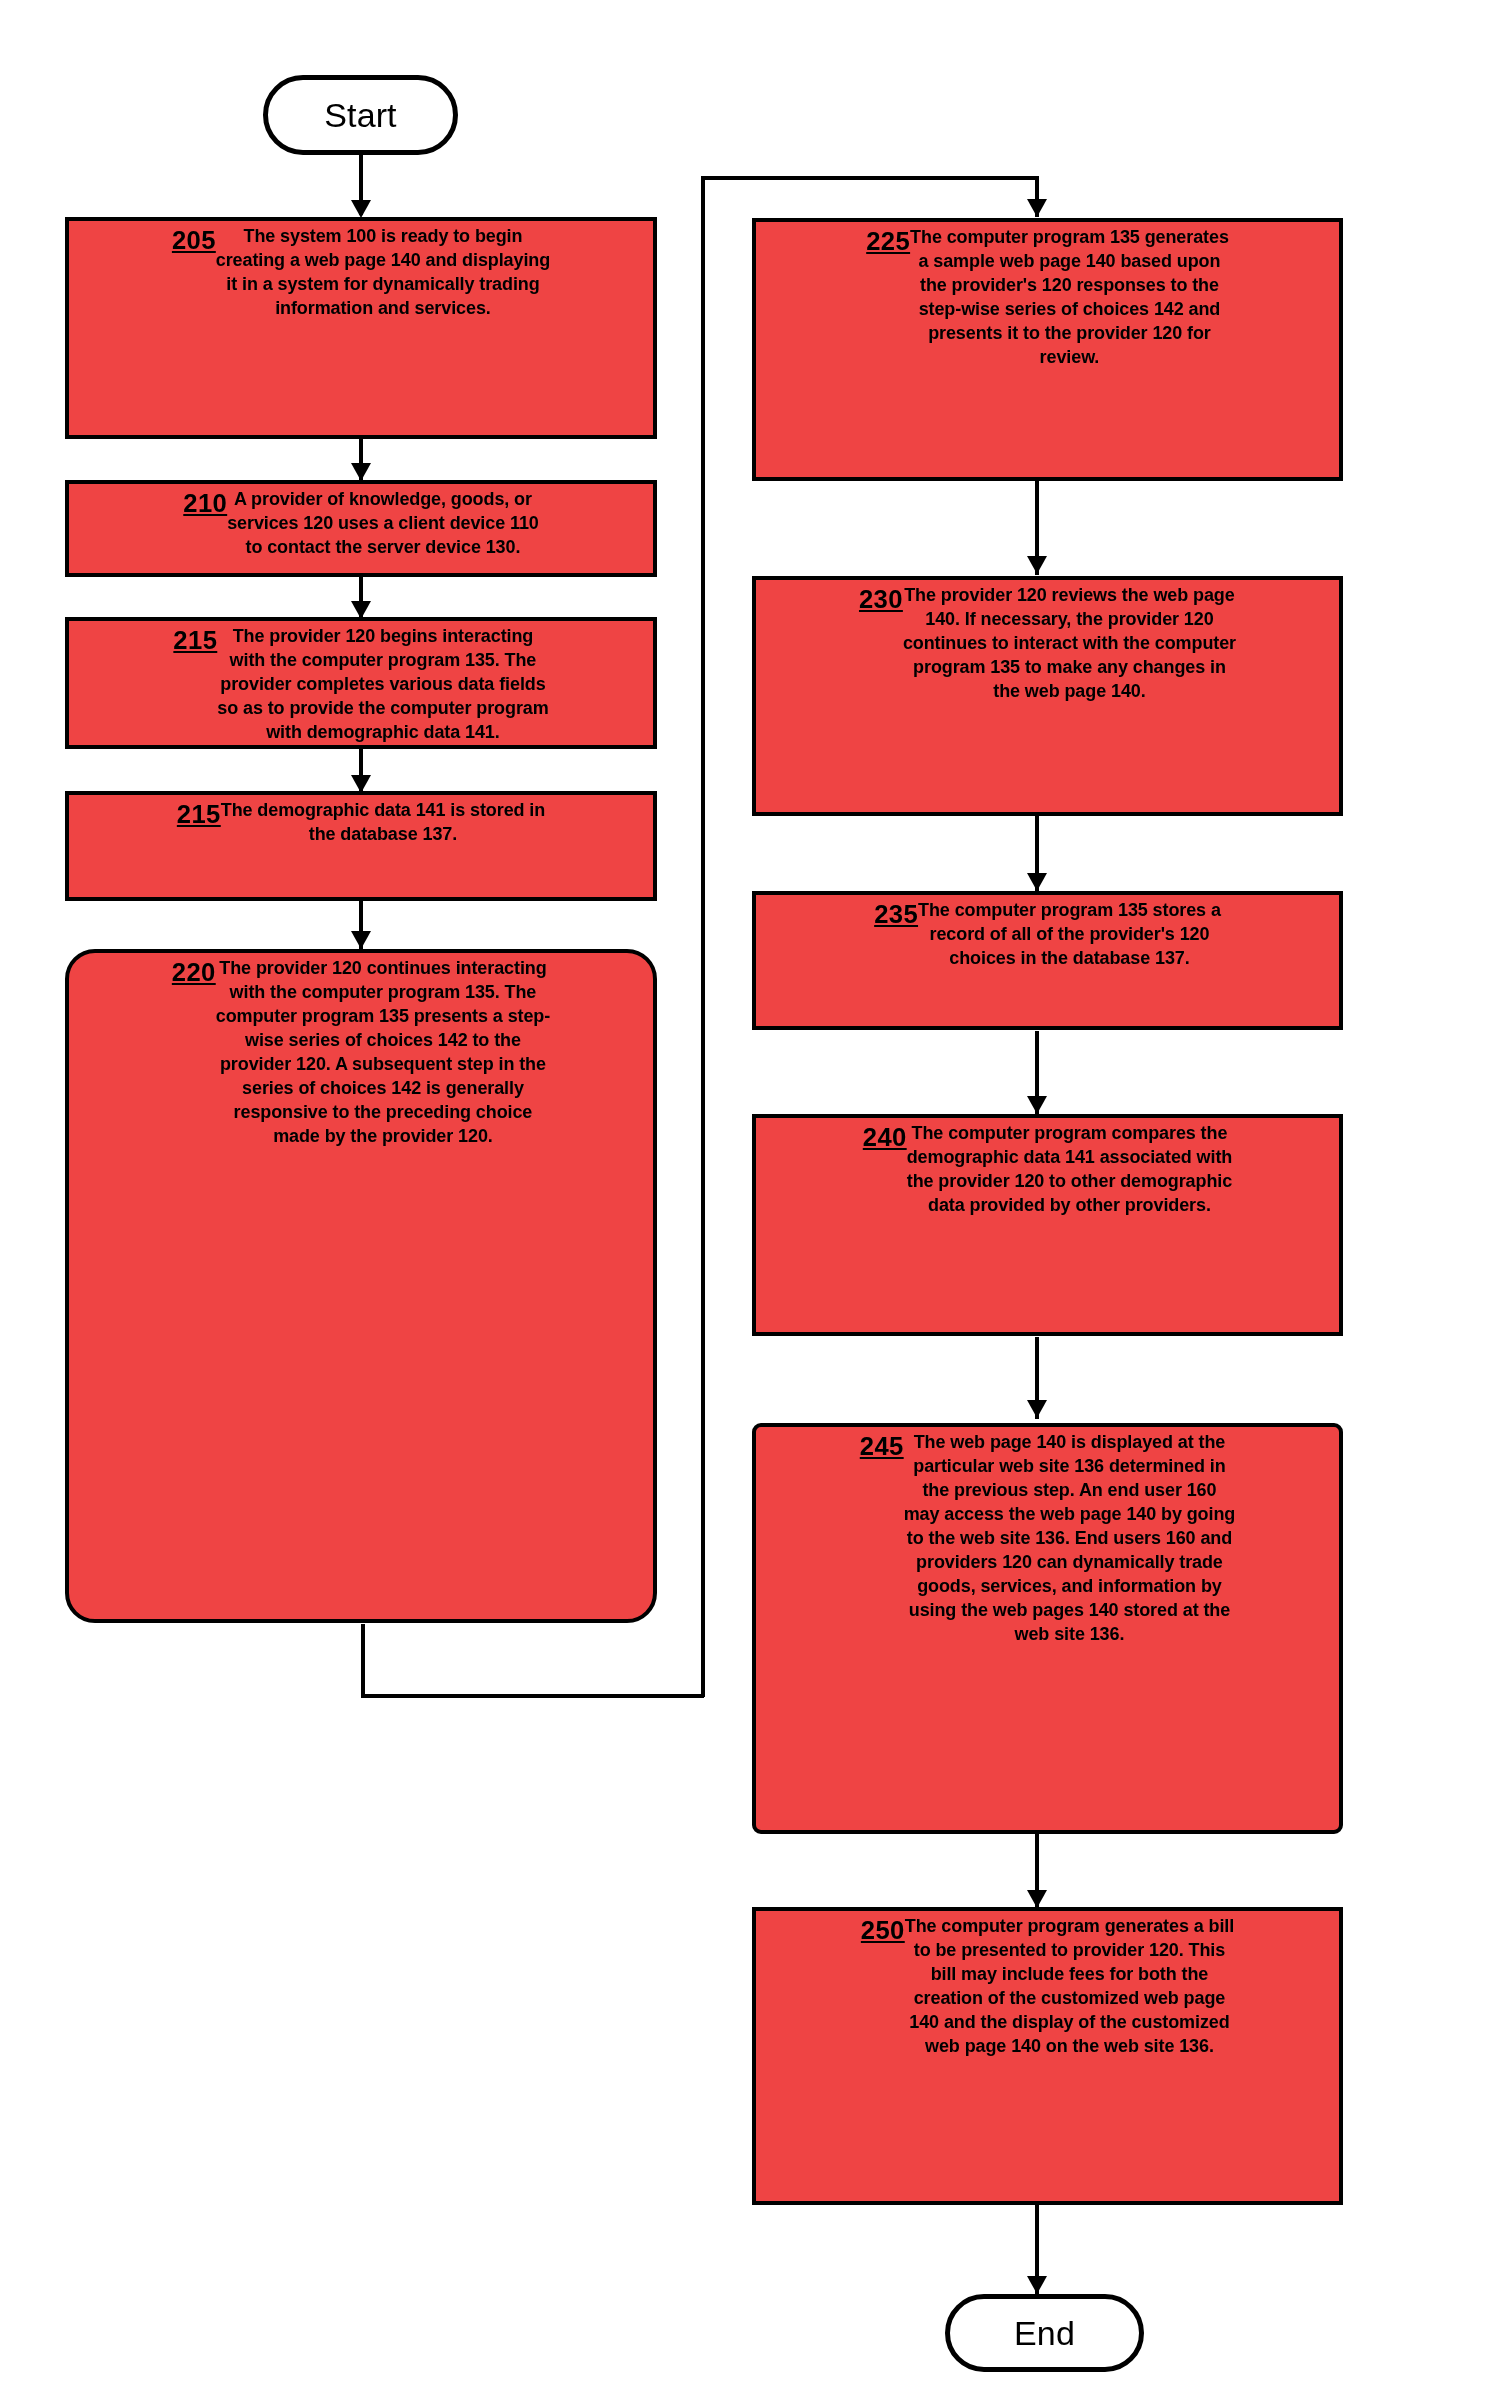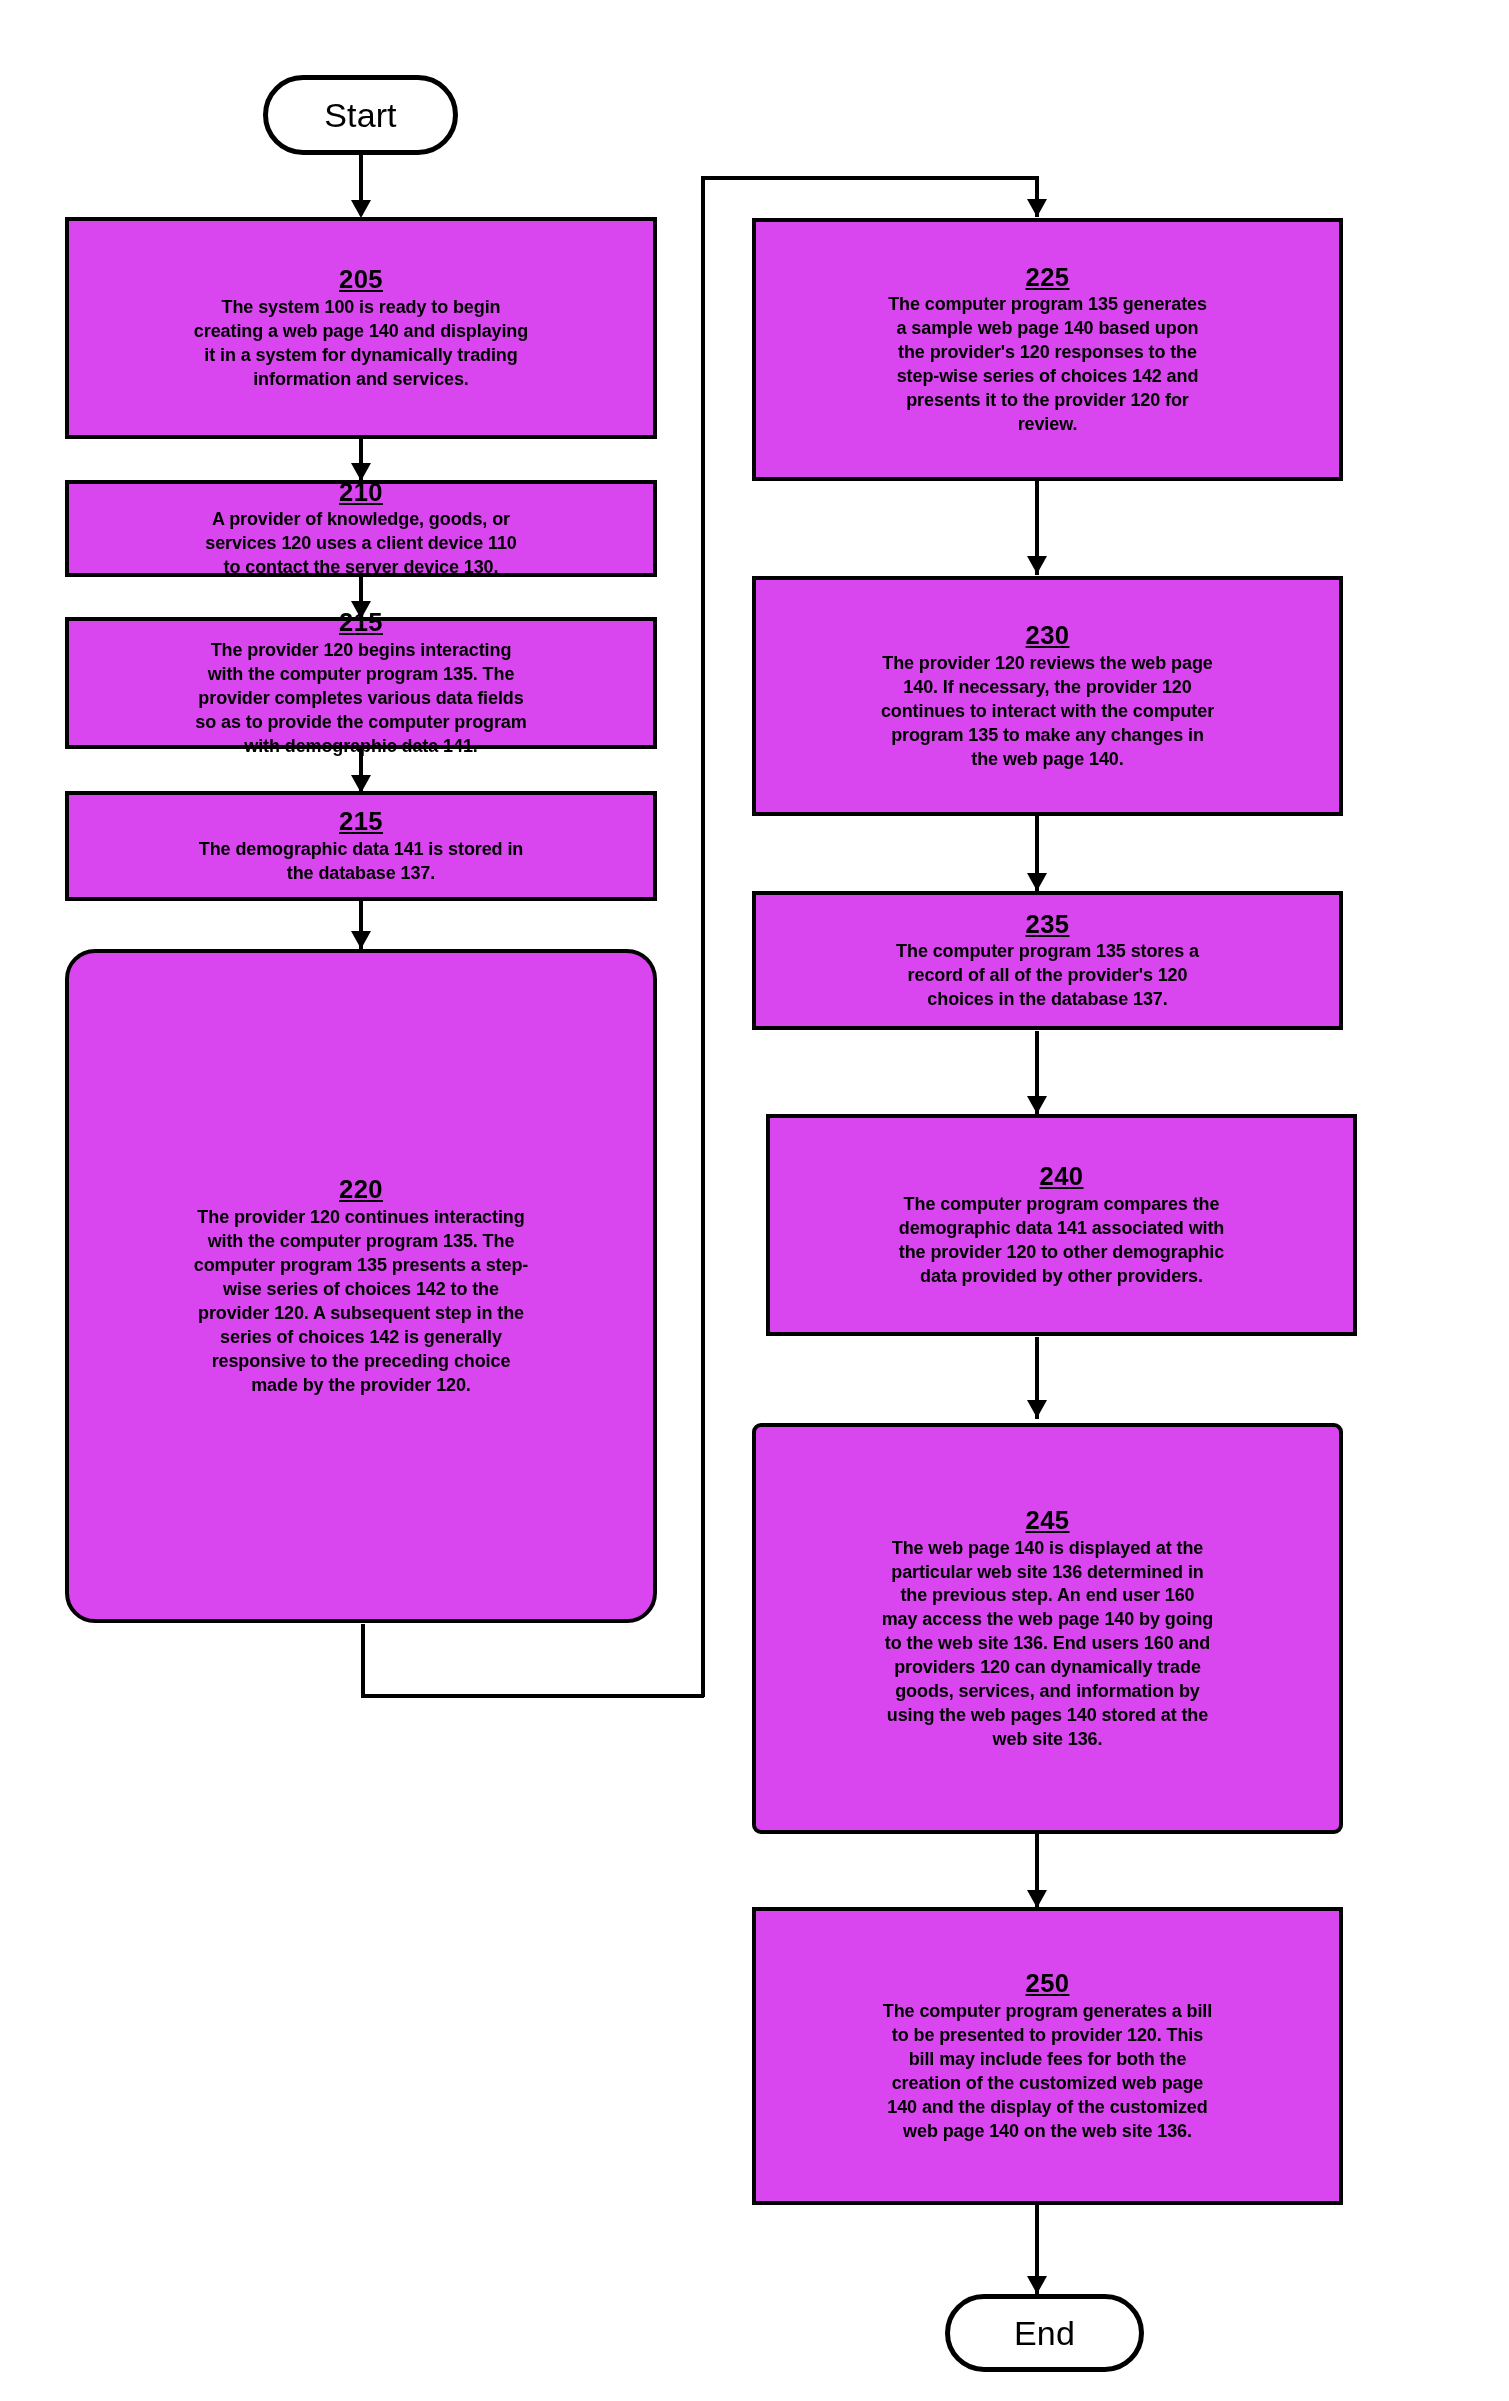--- a/index.html
+++ b/index.html
@@ -35,25 +35,24 @@
   .terminator .term-label {
     font-size: 34px;
     letter-spacing: 0.1px;
     line-height: 1;
     color: #000;
   }
   
   .process-box {
     position: absolute;
     border: 4.3px solid #000;
-    background: #d946ef;
+    background: #ef4444;
     box-sizing: border-box;
     display: flex;
-    flex-direction: column;
-    align-items: center;
+    flex-direction: row;
     justify-content: center;
     padding: 4.3px 7.1px;
     text-align: center;
   }
   .box-num {
     font-size: 25.6px;
     font-weight: 700;
     text-decoration: underline;
     text-underline-offset: 2.1px;
     line-height: 1.18;
@@ -183,21 +182,21 @@
   <div class="process-box" style="left:752px; top:891px; width:591px; height:139px;">
     <div class="box-num">235</div>
     <div class="box-text">The computer program 135 stores a
 record of all of the provider's 120
 choices in the database 137.</div>
   </div>
 
   <div class="conn conn-v" style="left:1035px; top:1031px; width:3.6px; height:85px;"></div>
   <div class="arrowhead" style="left:1027px; top:1096px;"></div>
 
-  <div class="process-box" style="left:752px; top:1114px; width:591px; height:222px;margin-left:14px;">
+  <div class="process-box" style="left:752px; top:1114px; width:591px; height:222px;">
     <div class="box-num">240</div>
     <div class="box-text">The computer program compares the
 demographic data 141 associated with
 the provider 120 to other demographic
 data provided by other providers.</div>
   </div>
 
   <div class="conn conn-v" style="left:1035px; top:1337px; width:3.6px; height:82px;"></div>
   <div class="arrowhead" style="left:1027px; top:1400px;"></div>
 

